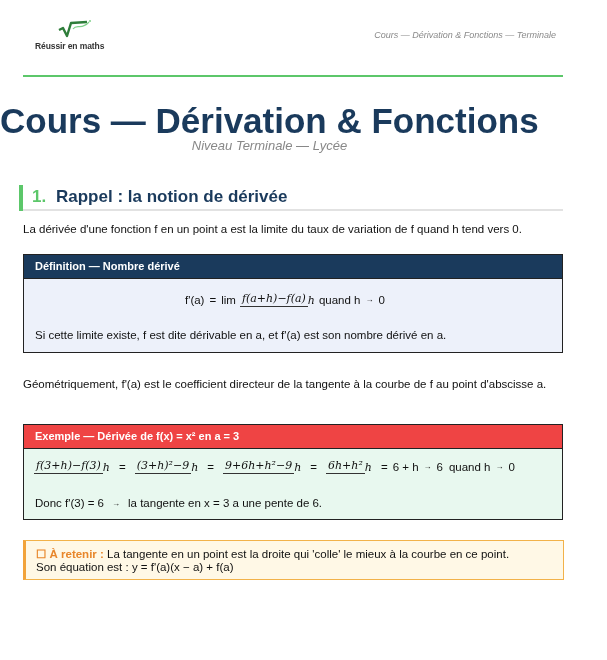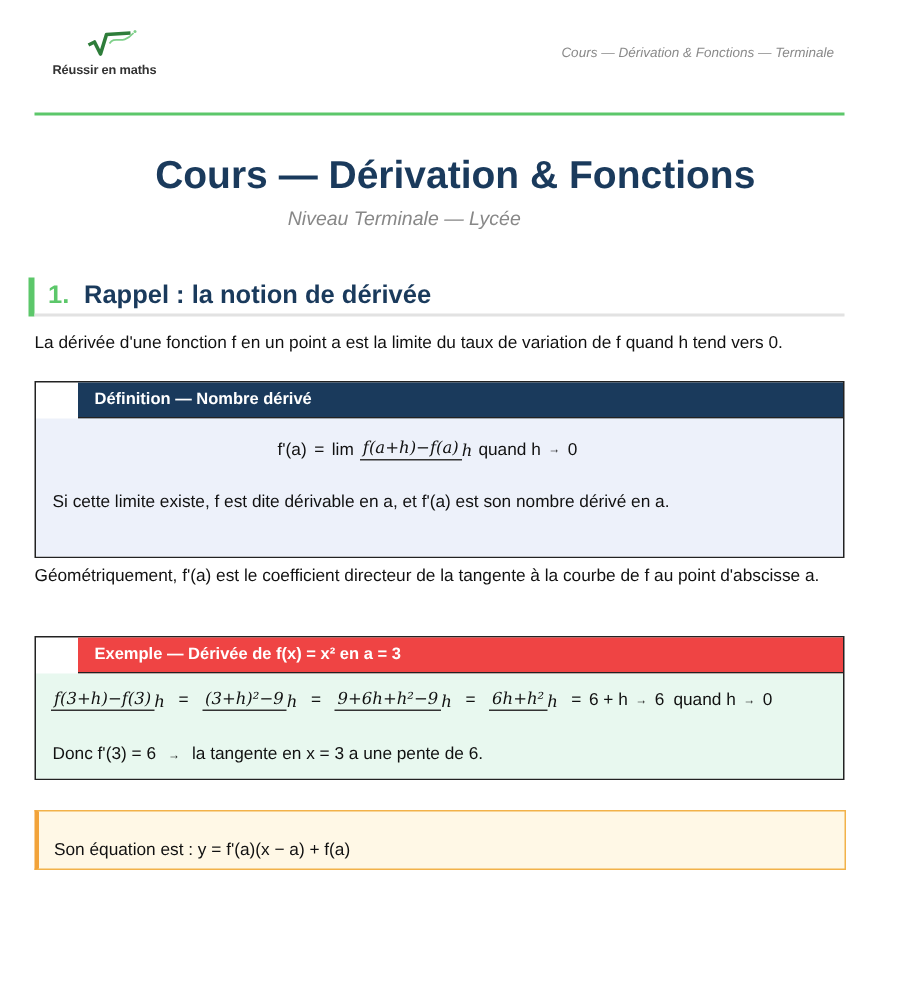--- a/index.html
+++ b/index.html
@@ -7,35 +7,35 @@
       width: 607px; height: 660px; position: relative; overflow: hidden;
       font-family: "Liberation Sans", sans-serif; color: #111111;
     }
     .header { position: absolute; left: 23px; top: 0; width: 540px; height: 77px; }
     .logo { position: absolute; left: 12px; top: 19px; width: 80px; height: 36px; }
     .logo svg { position: absolute; left: 22px; top: 0; }
     .logo-text { position: absolute; left: 0; top: 22px; font-size: 8.5px; font-weight: bold; color: #333333; white-space: nowrap; letter-spacing: -0.1px; }
     .running-title { position: absolute; right: 7px; top: 30px; font-size: 9px; font-style: italic; color: #8a8a8a; white-space: nowrap; }
     .header-rule { position: absolute; left: 0; top: 75px; width: 540px; height: 2px; background: #5cc76a; }
 
-    .title { position: absolute; left: 0; width: 607px; top: 101px; text-align: center; font-size: 26px; font-weight: bold; color: #1a3a5c; }
+    .title { position: absolute; left: 0; width: 607px; top: 101px; text-align: left; font-size: 35px; font-weight: bold; color: #1a3a5c; }
     .subtitle { position: absolute; left: 0; width: 539px; top: 138px; text-align: center; font-size: 13px; font-style: italic; color: #888888; }
 
     .section-head { position: absolute; left: 19px; top: 185px; width: 544px; height: 26px; }
     .section-bar { position: absolute; left: 0; top: 0; width: 4px; height: 26px; background: #5cc76a; }
     .section-num { position: absolute; left: 13px; top: 2px; font-size: 17px; font-weight: bold; color: #5cc76a; }
     .section-title { position: absolute; left: 37px; top: 2px; font-size: 17px; font-weight: bold; color: #1a3a5c; }
     .section-rule { position: absolute; left: 4px; top: 24px; width: 540px; height: 2px; background: #e2e2e2; }
 
     .para { position: absolute; left: 23px; width: 540px; font-size: 11.5px; line-height: 14px; color: #111; }
 
     .box { position: absolute; left: 23px; width: 538px; border: 1px solid #222; }
-    .box-head { height: 23px; line-height: 23px; padding-left: 11px; font-size: 11px; font-weight: bold; color: #ffffff; margin-left: 28px; }
+    .box-head { height: 23px; line-height: 23px; padding-left: 11px; font-size: 11px; font-weight: bold; color: #ffffff; }
     .def .box-head { background: #1a3a5c; border-bottom: 1px solid #222; }
-    .def .box-body { background: #edf1fa; height: 92px; position: relative; text-align: center; }
+    .def .box-body { background: #edf1fa; height: 73px; position: relative; text-align: center; }
     .ex .box-head { background: #ef4444; border-bottom: 1px solid #222; }
     .ex .box-body { background: #e8f8ef; height: 70px; position: relative; }
 
     .mathrow { position: absolute; display: flex; align-items: center; font-size: 11.5px; white-space: nowrap; }
     .frac { display: inline-flex; align-items: center; margin: 0 4px; font-family: "DejaVu Serif", serif; font-style: italic; font-size: 11px; }
     .frac .num { padding: 0 2px 1px 2px; border-bottom: 1px solid #333; }
     .frac .den { padding-top: 1px; }
     .op { margin: 0 5px; }
     .arrow { font-size: 8px; margin: 0 5px; }
 
@@ -125,14 +125,19 @@
     </div>
     <div class="mathrow" style="left:11px; top:48px;">
       <span>Donc f'(3) = 6</span>
       <span class="arrow" style="margin:0 8px;">→</span>
       <span>la tangente en x = 3 a une pente de 6.</span>
     </div>
   </div>
 </div>
 
 <div class="note">
+  <div class="note-line" style="top:6px;">
+    <span class="note-label">☐</span>
+    <span class="note-label">À retenir :</span>
+    <span>La tangente en un point est la droite qui 'colle' le mieux à la courbe en ce point.</span>
+  </div>
   <div class="note-line" style="top:20px;">Son équation est : y = f'(a)(x − a) + f(a)</div>
 </div>
 
 </body></html>

